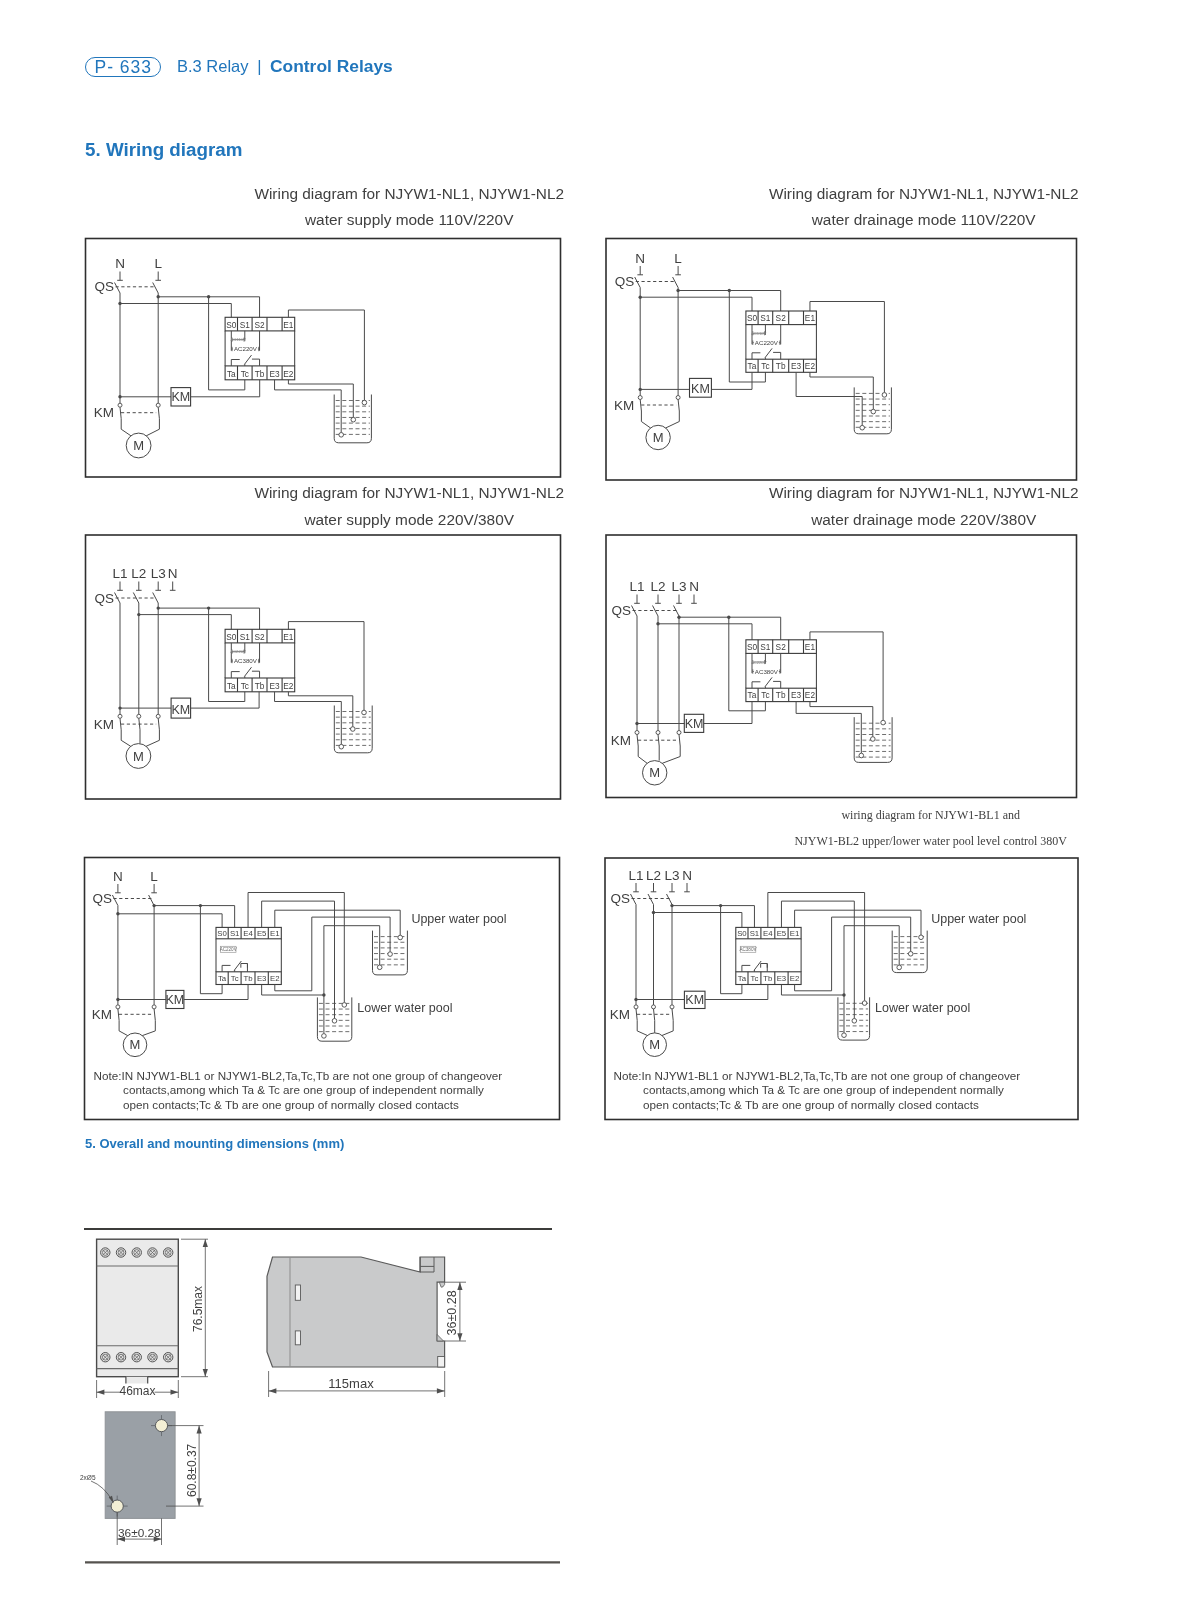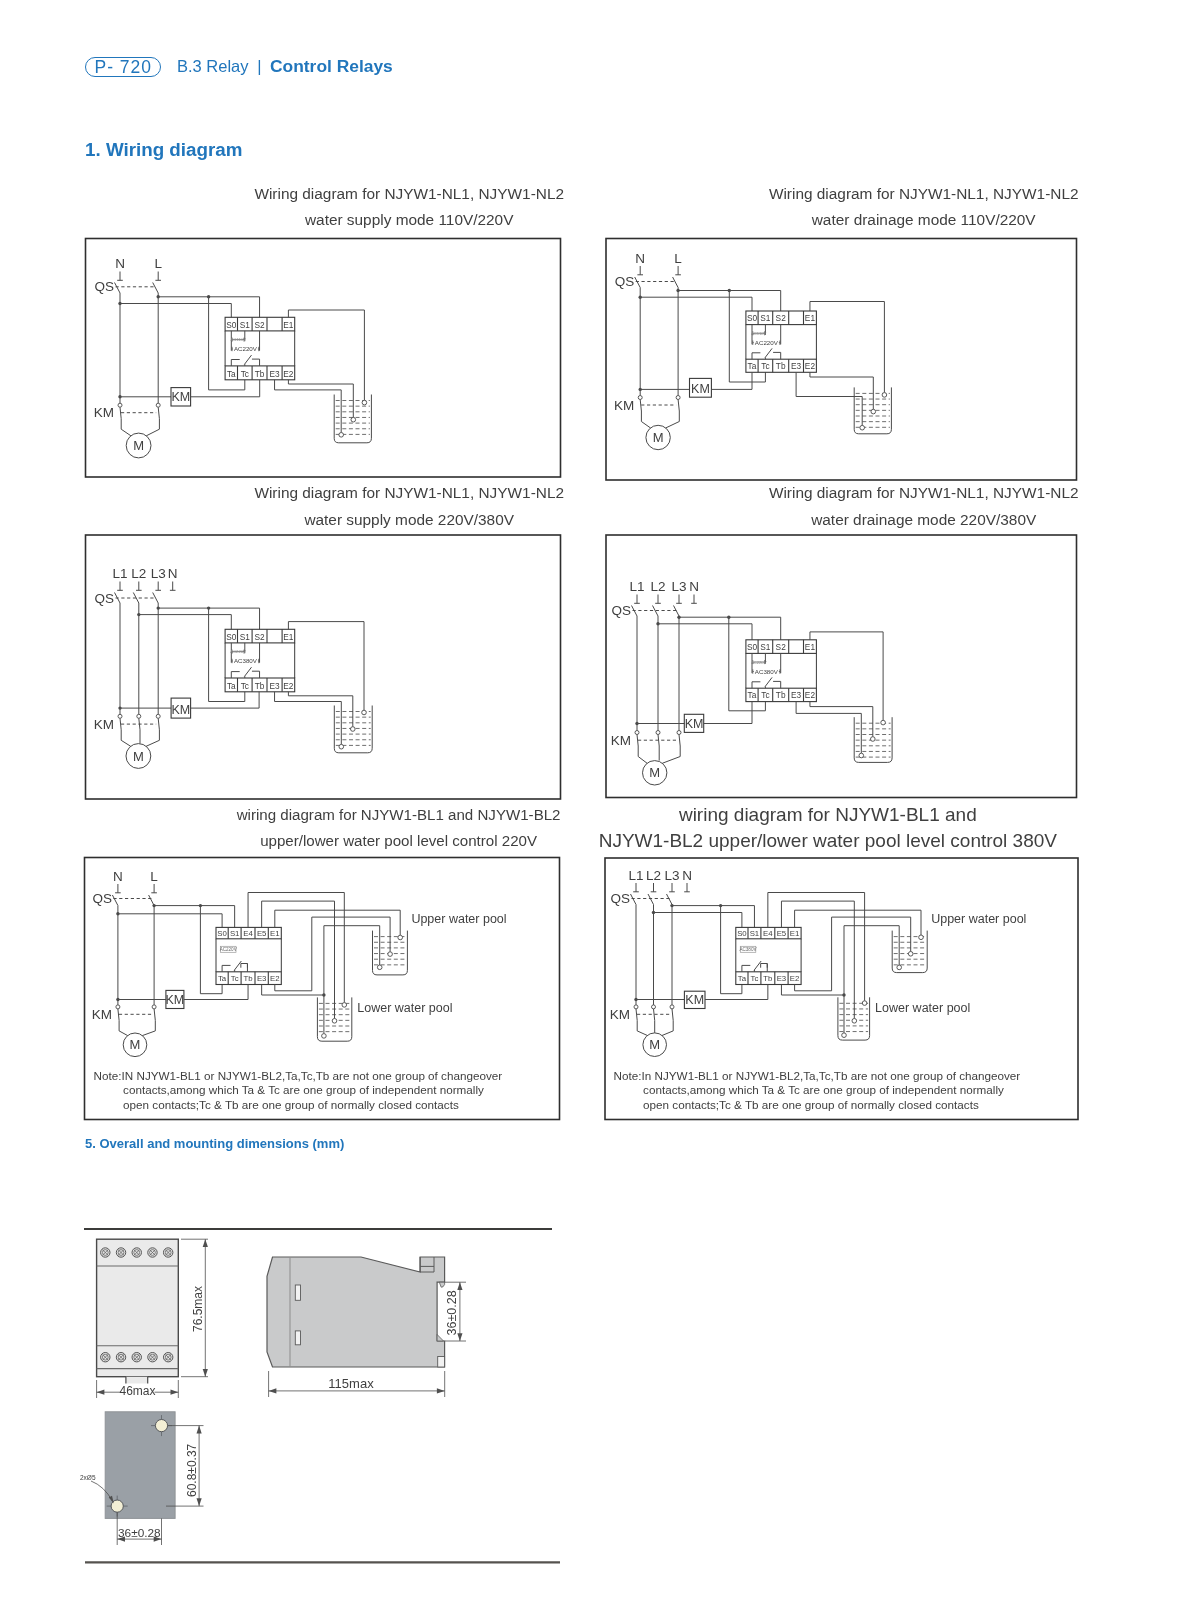--- a/index.html
+++ b/index.html
@@ -1,31 +1,30 @@
 <!DOCTYPE html>
 <html><head><meta charset="utf-8"><style>html,body{margin:0;padding:0;background:#fff;}body{font-family:"Liberation Sans",sans-serif;}.abs{position:absolute;}.cap{font-size:15.4px;color:#3f3f3f;text-align:center;line-height:26.9px;white-space:nowrap;}</style></head><body>
 <div style="position:relative;width:1191px;height:1616px;overflow:hidden;background:#fff">
 
-<div class="abs" style="left:85.1px;top:57.4px;width:74.3px;height:18px;border:1.6px solid #2176bc;border-radius:11px;color:#2176bc;font-size:17.5px;text-align:center;line-height:18px;letter-spacing:1px;">P- 720</div>
+<div class="abs" style="left:85.1px;top:57.4px;width:74.3px;height:18px;border:1.6px solid #2176bc;border-radius:11px;color:#2176bc;font-size:17.5px;text-align:center;line-height:18px;letter-spacing:1px;">P- 633</div>
 
 <div class="abs" style="left:177px;top:55.5px;font-size:16.5px;color:#2176bc;white-space:nowrap;">B.3 Relay <span style="padding:0 4px;">|</span> <span style="font-size:17.4px;font-weight:bold;">Control Relays</span></div>
 
-<div class="abs" style="left:85px;top:138.8px;font-size:18.8px;font-weight:bold;color:#2176bc;">1. Wiring diagram</div>
+<div class="abs" style="left:85px;top:138.8px;font-size:18.8px;font-weight:bold;color:#2176bc;">5. Wiring diagram</div>
 
 <div class="abs cap" style="right:627px;top:180.5px;">Wiring diagram for NJYW1-NL1, NJYW1-NL2<br>water supply mode 110V/220V</div>
 
 <div class="abs cap" style="right:112.5px;top:180.5px;">Wiring diagram for NJYW1-NL1, NJYW1-NL2<br>water drainage mode 110V/220V</div>
 
 <div class="abs cap" style="right:627px;top:480px;">Wiring diagram for NJYW1-NL1, NJYW1-NL2<br>water supply mode 220V/380V</div>
 
 <div class="abs cap" style="right:112.5px;top:480px;">Wiring diagram for NJYW1-NL1, NJYW1-NL2<br>water drainage mode 220V/380V</div>
 
-<div class="abs cap" style="right:630.5px;top:801.5px;font-size:15.1px;">wiring diagram for NJYW1-BL1 and NJYW1-BL2<br>upper/lower water pool level control 220V</div>
-
-<div class="abs cap" style="right:134px;top:801.5px;font-size:19px;">wiring diagram for NJYW1-BL1 and<br>NJYW1-BL2 upper/lower water pool level control 380V</div>
+
+<div class="abs cap" style="right:124px;top:801.5px;font-size:12px;font-family:Liberation Serif, serif;">wiring diagram for NJYW1-BL1 and<br>NJYW1-BL2 upper/lower water pool level control 380V</div>
 
 <div class="abs" style="left:85px;top:1135.7px;font-size:13px;font-weight:bold;color:#2176bc;">5. Overall and mounting dimensions (mm)</div>
 
 
 <svg class="abs" style="left:0;top:0" width="1191" height="1616" viewBox="0 0 1191 1616">
 
 <g>
         <rect x="85.5" y="238.5" width="475.0" height="238.5" stroke="#2e2e2e" stroke-width="1.6" fill="none"></rect>
       </g>
 

